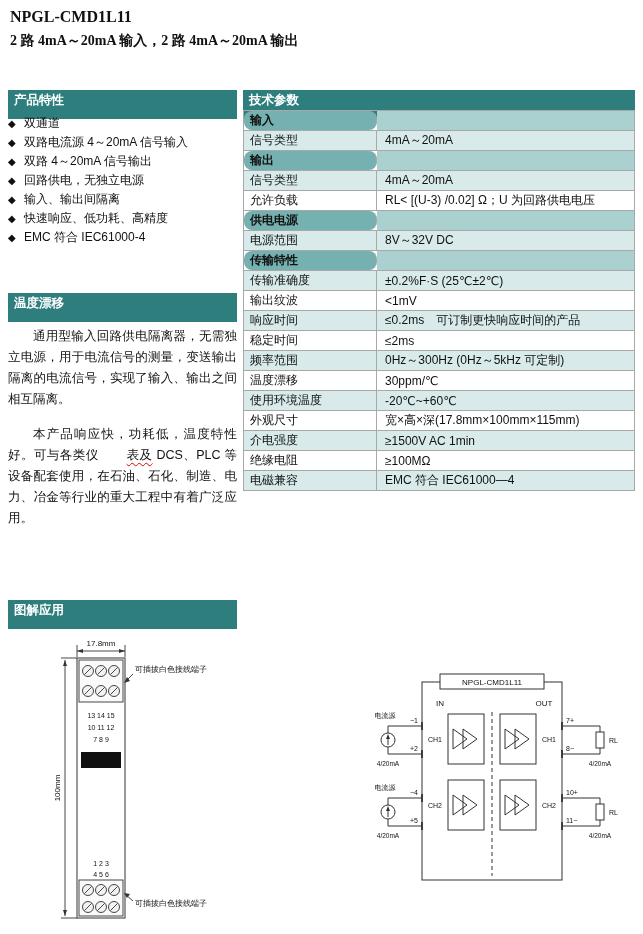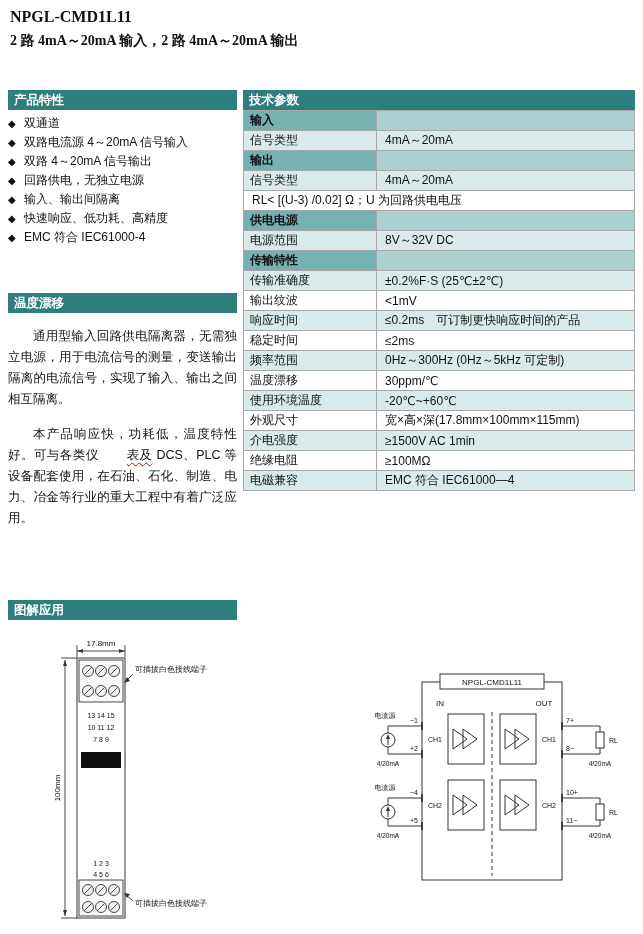--- a/index.html
+++ b/index.html
@@ -2,21 +2,21 @@
 <html><head>
 <meta charset="utf-8">
 <style>
   html,body{margin:0;padding:0;background:#ffffff;}
   .page{position:relative;width:643px;height:934px;background:#ffffff;overflow:hidden;
         font-family:"Liberation Sans","DejaVu Sans",sans-serif;color:#111;}
   .doc-title{position:absolute;left:10px;top:8px;font-size:16px;font-weight:bold;
         font-family:"Liberation Serif","DejaVu Serif",serif;}
   .doc-subtitle{position:absolute;left:10px;top:32px;font-size:14px;font-weight:bold;
         font-family:"Liberation Serif","DejaVu Serif",serif;}
-  .bar{position:absolute;height:20px;line-height:20px;background:#2f7e7e;color:#ffffff;
+  .bar{position:absolute;height:29px;line-height:20px;background:#2f7e7e;color:#ffffff;
         font-weight:bold;font-size:12.5px;padding-left:6px;box-sizing:border-box;}
   .bar-features{left:8px;top:90px;width:229px;}
   .bar-tech{left:243px;top:90px;width:392px;}
   .bar-perf{left:8px;top:293px;width:229px;}
   .bar-figure{left:8px;top:600px;width:229px;}
 
   .feat{position:absolute;left:8px;top:114px;width:229px;}
   .feat .item{display:flex;align-items:flex-start;line-height:19px;font-size:12px;}
   .feat .d{width:16px;font-size:10px;line-height:19px;flex:none;}
 
@@ -24,21 +24,21 @@
         text-align:justify;}
   .desc p{margin:0 0 14px 0;text-indent:2em;}
   .spellmark{text-decoration:underline wavy #e00000 1px;text-underline-offset:3px;margin-left:28px;}
 
   .ptable{position:absolute;left:243px;top:110px;width:392px;border:1px solid #a8a8a8;
         border-bottom:none;box-sizing:border-box;}
   .trow{display:flex;height:19px;border-bottom:1px solid #a8a8a8;font-size:12px;}
   .trow .cl{width:133px;flex:none;padding-left:6px;box-sizing:border-box;
         border-right:1px solid #a8a8a8;display:flex;align-items:center;background:#ffffff;}
   .trow .cv{flex:1;padding-left:8px;display:flex;align-items:center;background:#ffffff;}
-  .trow.section .cl{background:#76b1b1;font-weight:bold;}
+  .trow.section .cl{background:#76b1b1;font-weight:bold;border-radius:8px;}
   .trow.section .cv{background:#aad0d0;}
   .trow.shaded .cl,.trow.shaded .cv{background:#d8eaea;}
 
   .svg-device{position:absolute;left:15px;top:638px;}
   .svg-wiring{position:absolute;left:352px;top:662px;}
   svg text{font-family:"Liberation Sans","DejaVu Sans",sans-serif;fill:#111;}
 </style>
 </head>
 <body>
 
@@ -100,20 +100,21 @@
       </div>
     <div class="trow section">
         <div class="cl">输出</div>
         <div class="cv"></div>
       </div>
     <div class="trow shaded">
         <div class="cl">信号类型</div>
         <div class="cv">4mA～20mA</div>
       </div>
     <div class="trow">
+        <div class="cl">允许负载</div>
         <div class="cv">RL&lt; [(U-3) /0.02] Ω；U 为回路供电电压</div>
       </div>
     <div class="trow section">
         <div class="cl">供电电源</div>
         <div class="cv"></div>
       </div>
     <div class="trow shaded">
         <div class="cl">电源范围</div>
         <div class="cv">8V～32V DC</div>
       </div>

